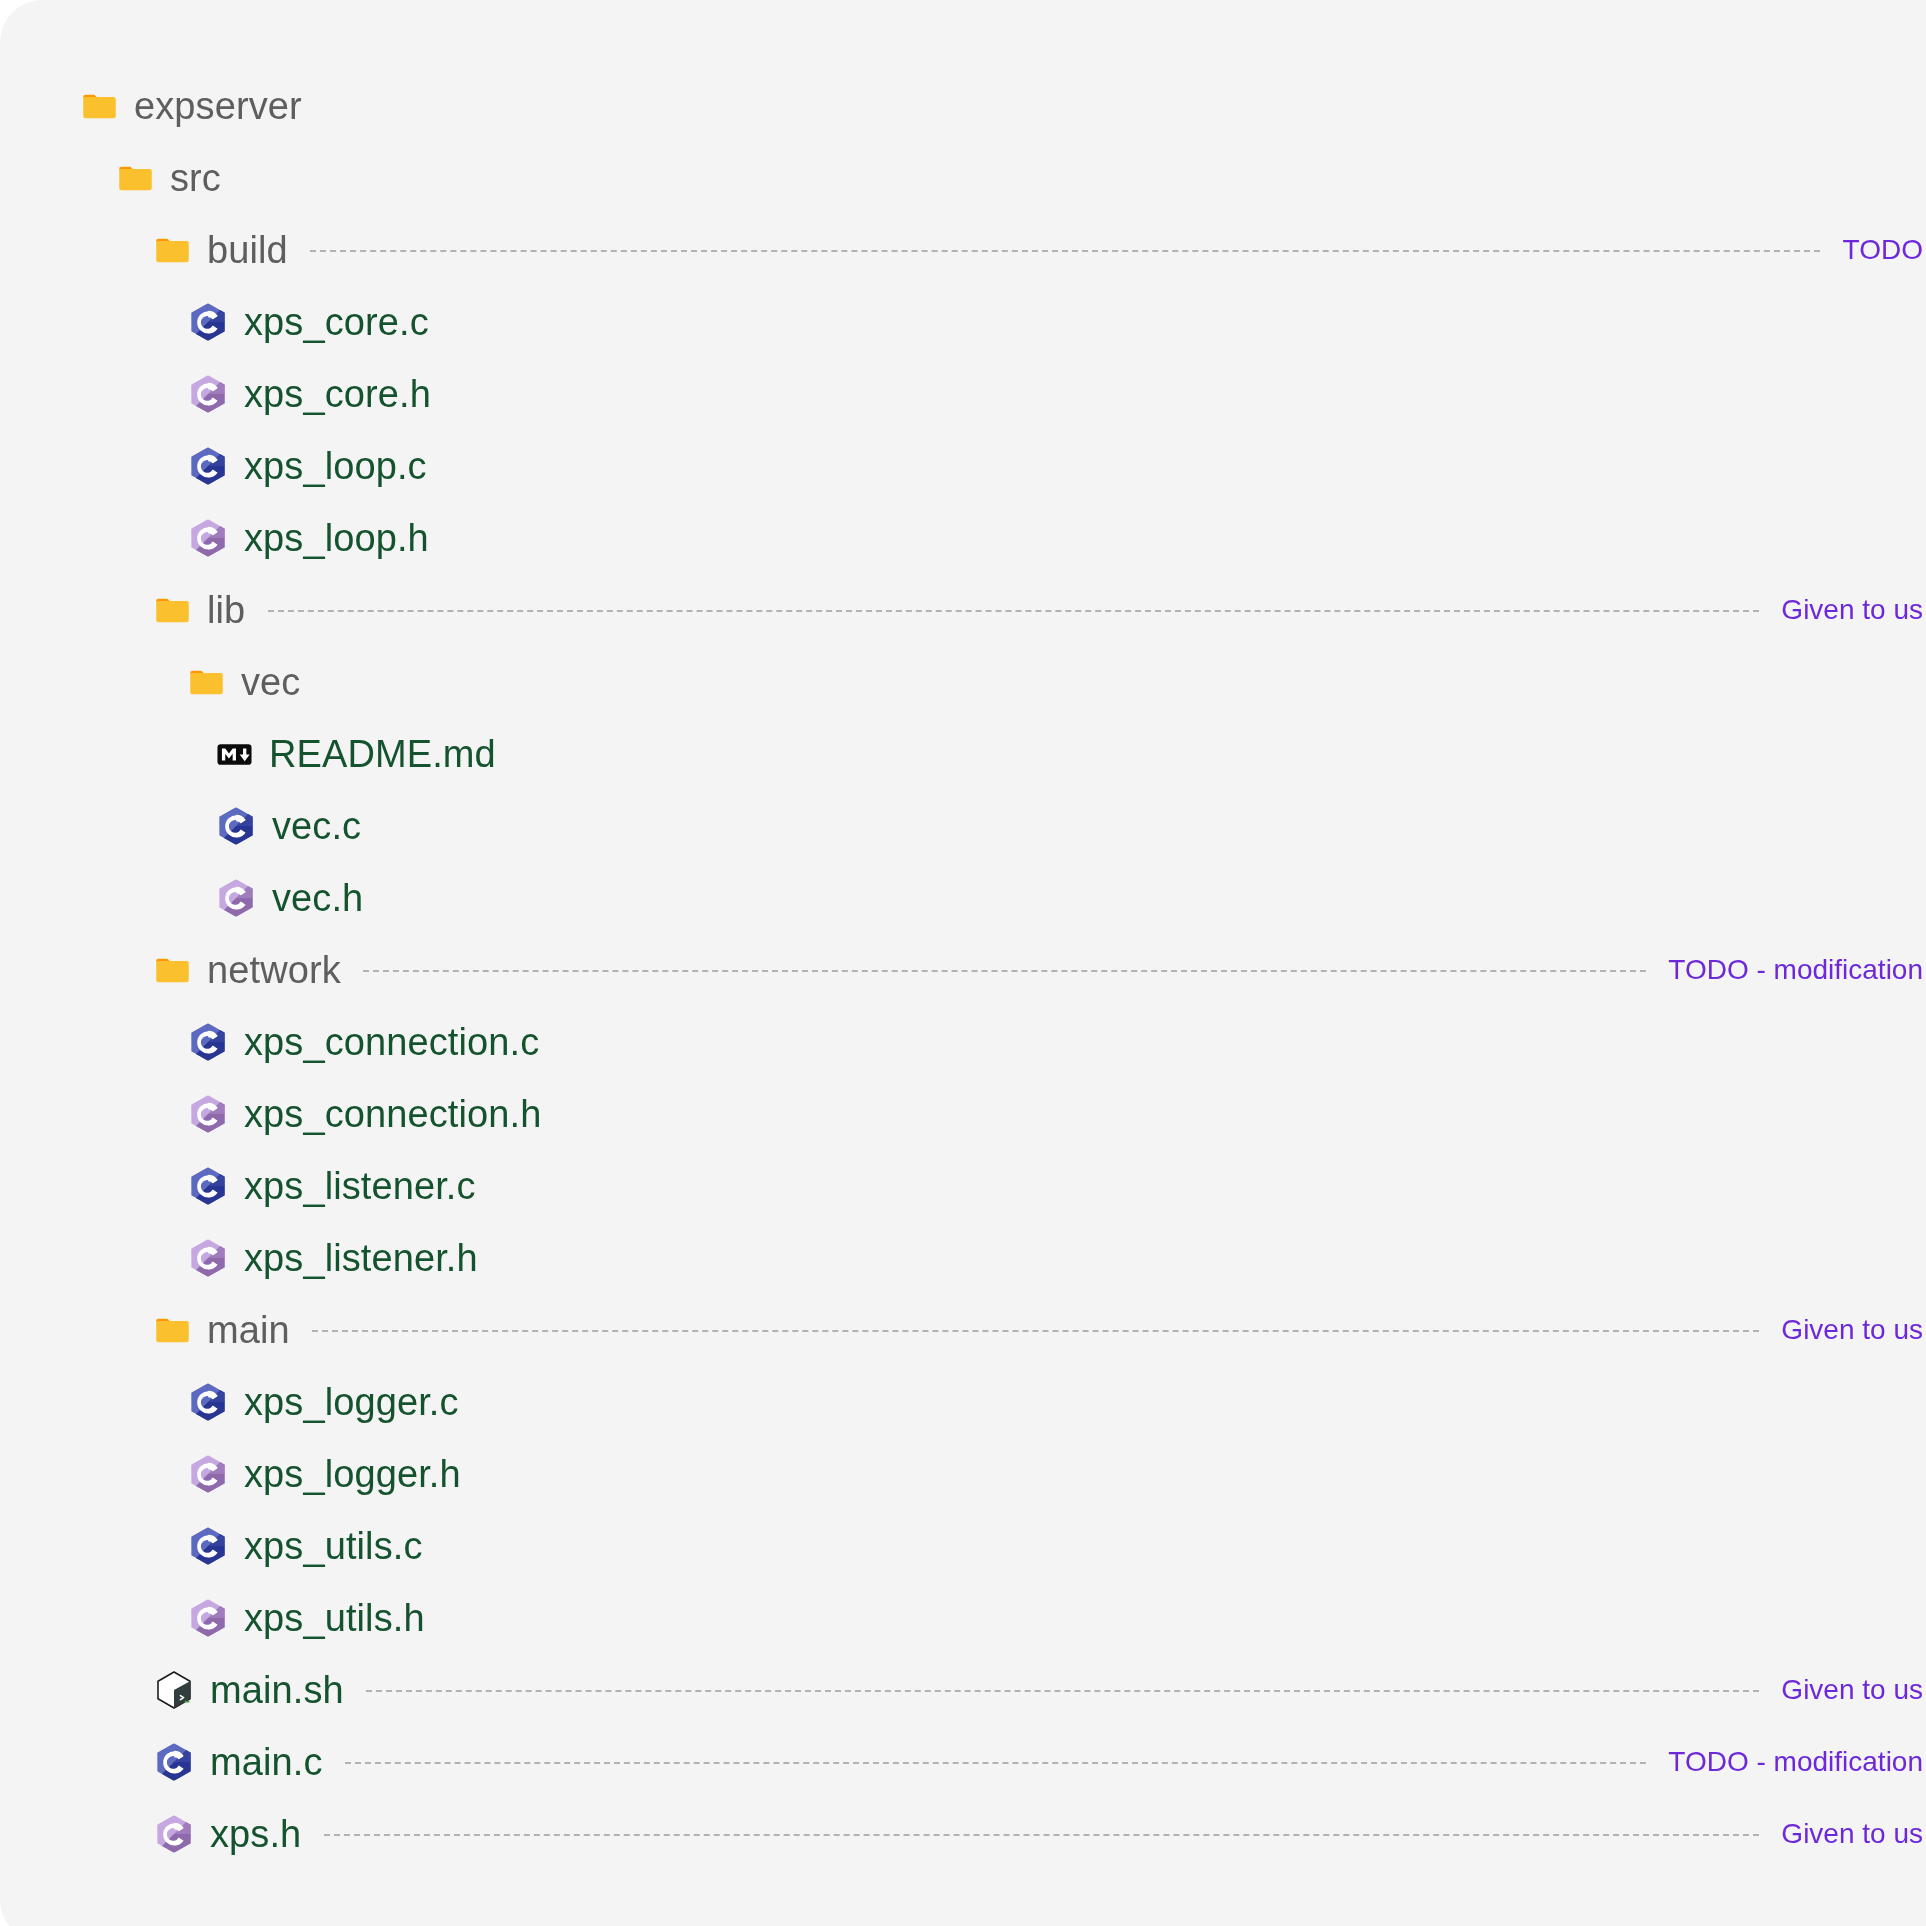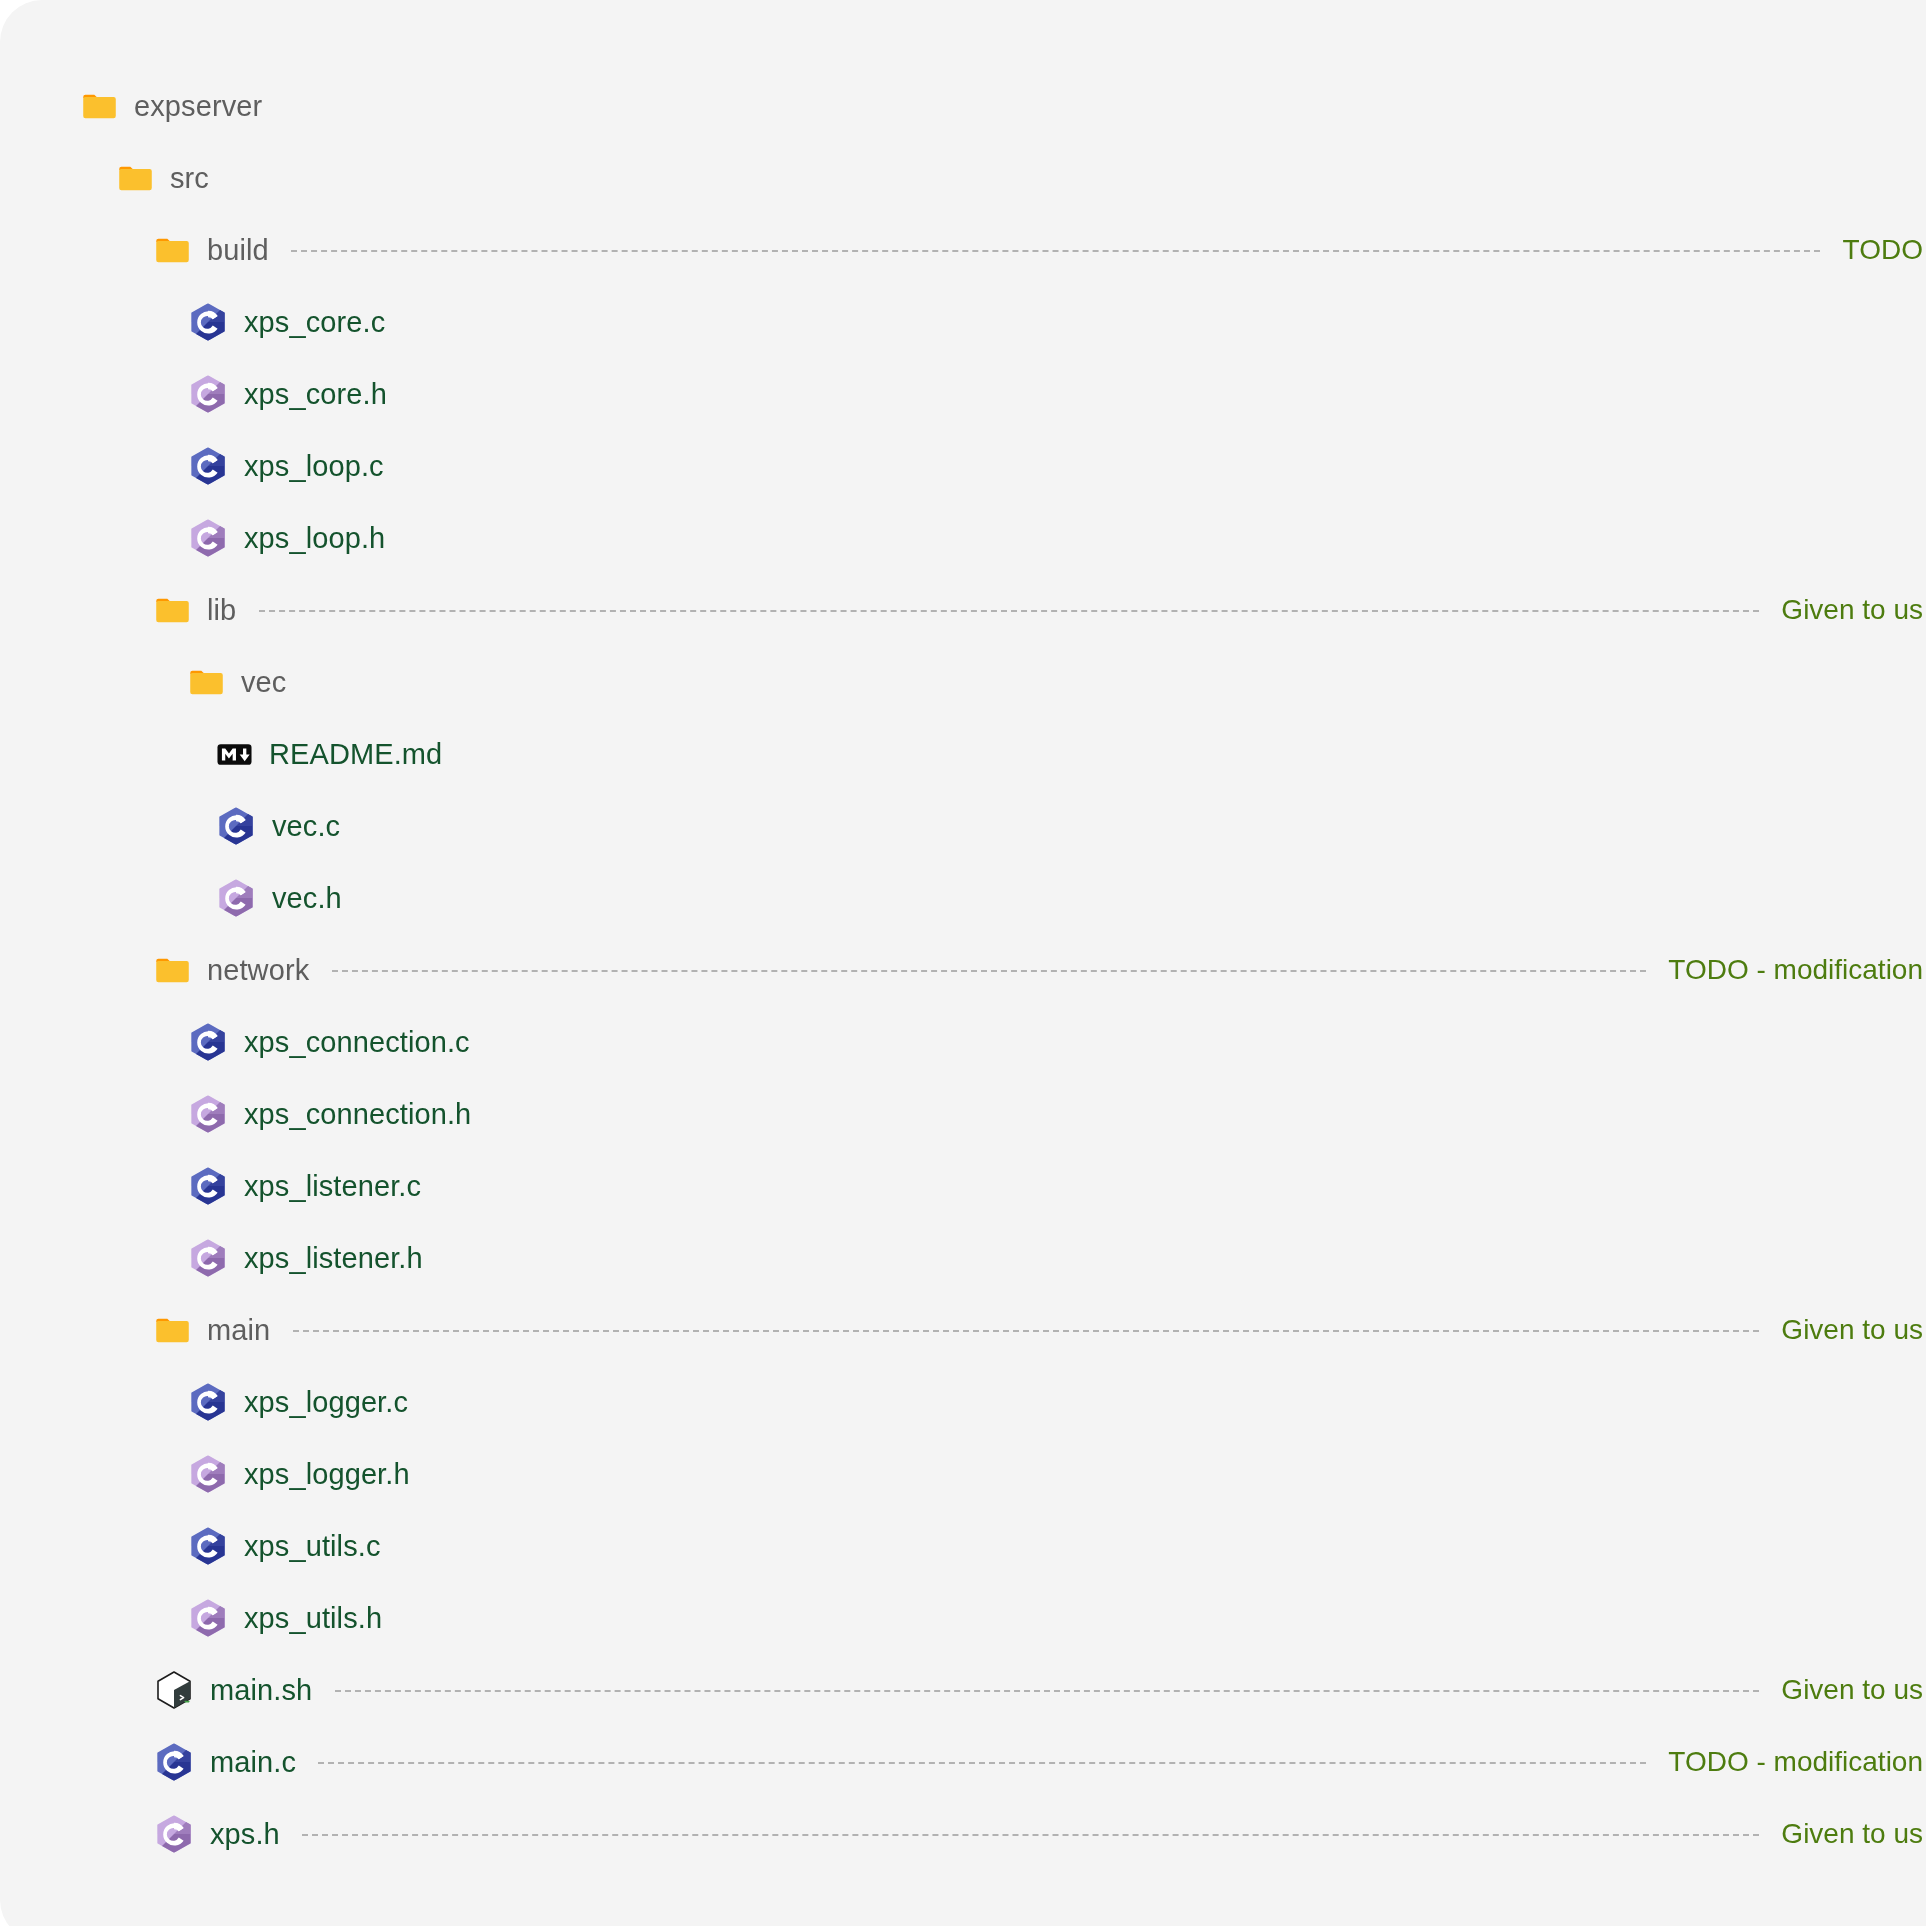--- a/index.html
+++ b/index.html
@@ -51,21 +51,21 @@
     flex: 0 0 auto;
     width: 40px;
     height: 40px;
     display: block;
   }
   .icon.sm  { width: 37px; height: 37px; }
 
   .label {
     flex: 0 0 auto;
     margin-left: 16px;
-    font-size: 29px;
+    font-size: 38px;
     line-height: 1;
     letter-spacing: 0.1px;
     white-space: nowrap;
   }
   .label.dir  { color: #5e5e5e; }
   .label.file { color: #14532d; }
 
   .leader {
     flex: 1 1 auto;
     height: 0;
@@ -73,21 +73,21 @@
     border-top: 2.7px dashed #b2b2b2;
     align-self: center;
     position: relative;
     top: 1.2px;
   }
 
   .annot {
     flex: 0 0 auto;
     font-size: 28px;
     line-height: 1;
-    color: #4d7c0f;
+    color: #6d28d9;
     white-space: nowrap;
     text-align: right;
   }
 
   .spacer { flex: 1 1 auto; }
 </style>
 </head>
 <body>
 
 <div id="page">

